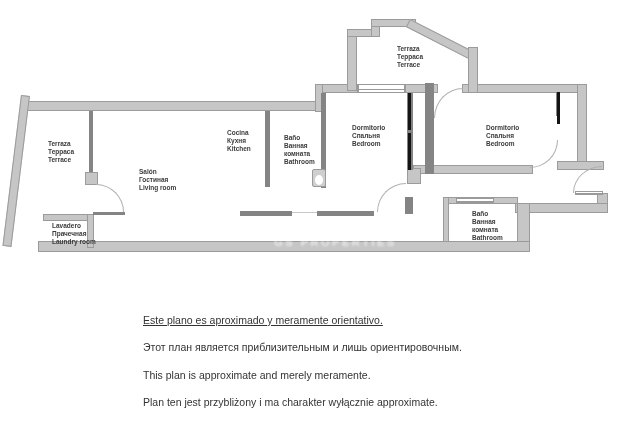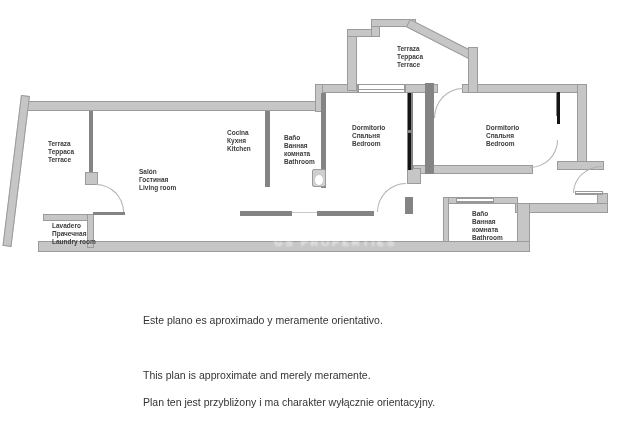--- a/index.html
+++ b/index.html
@@ -148,17 +148,18 @@
     <span>Прачечная</span>
     <span>Laundry room</span>
   </div>
   <div class="lbl" style="left:472px;top:210px;">
     <span>Baño</span>
     <span>Ванная</span>
     <span>комната</span>
     <span>Bathroom</span>
   </div>
 
-  <div class="disc" style="top:314px;">Este plano es aproximado y meramente orientativo.</div>
+  <div class="disc" style="top:314px;text-decoration:underline;">Este plano es aproximado y meramente orientativo.</div>
+  <div class="disc" style="top:341px;">Этот план является приблизительным и лишь ориентировочным.</div>
   <div class="disc" style="top:369px;">This plan is approximate and merely meramente.</div>
-  <div class="disc" style="top:396px;">Plan ten jest przybliżony i ma charakter wyłącznie orientacyjny.</div>
+  <div class="disc" style="top:396px;">Plan ten jest przybliżony i ma charakter wyłącznie approximate.</div>
 
 </div>
 
 </body></html>

